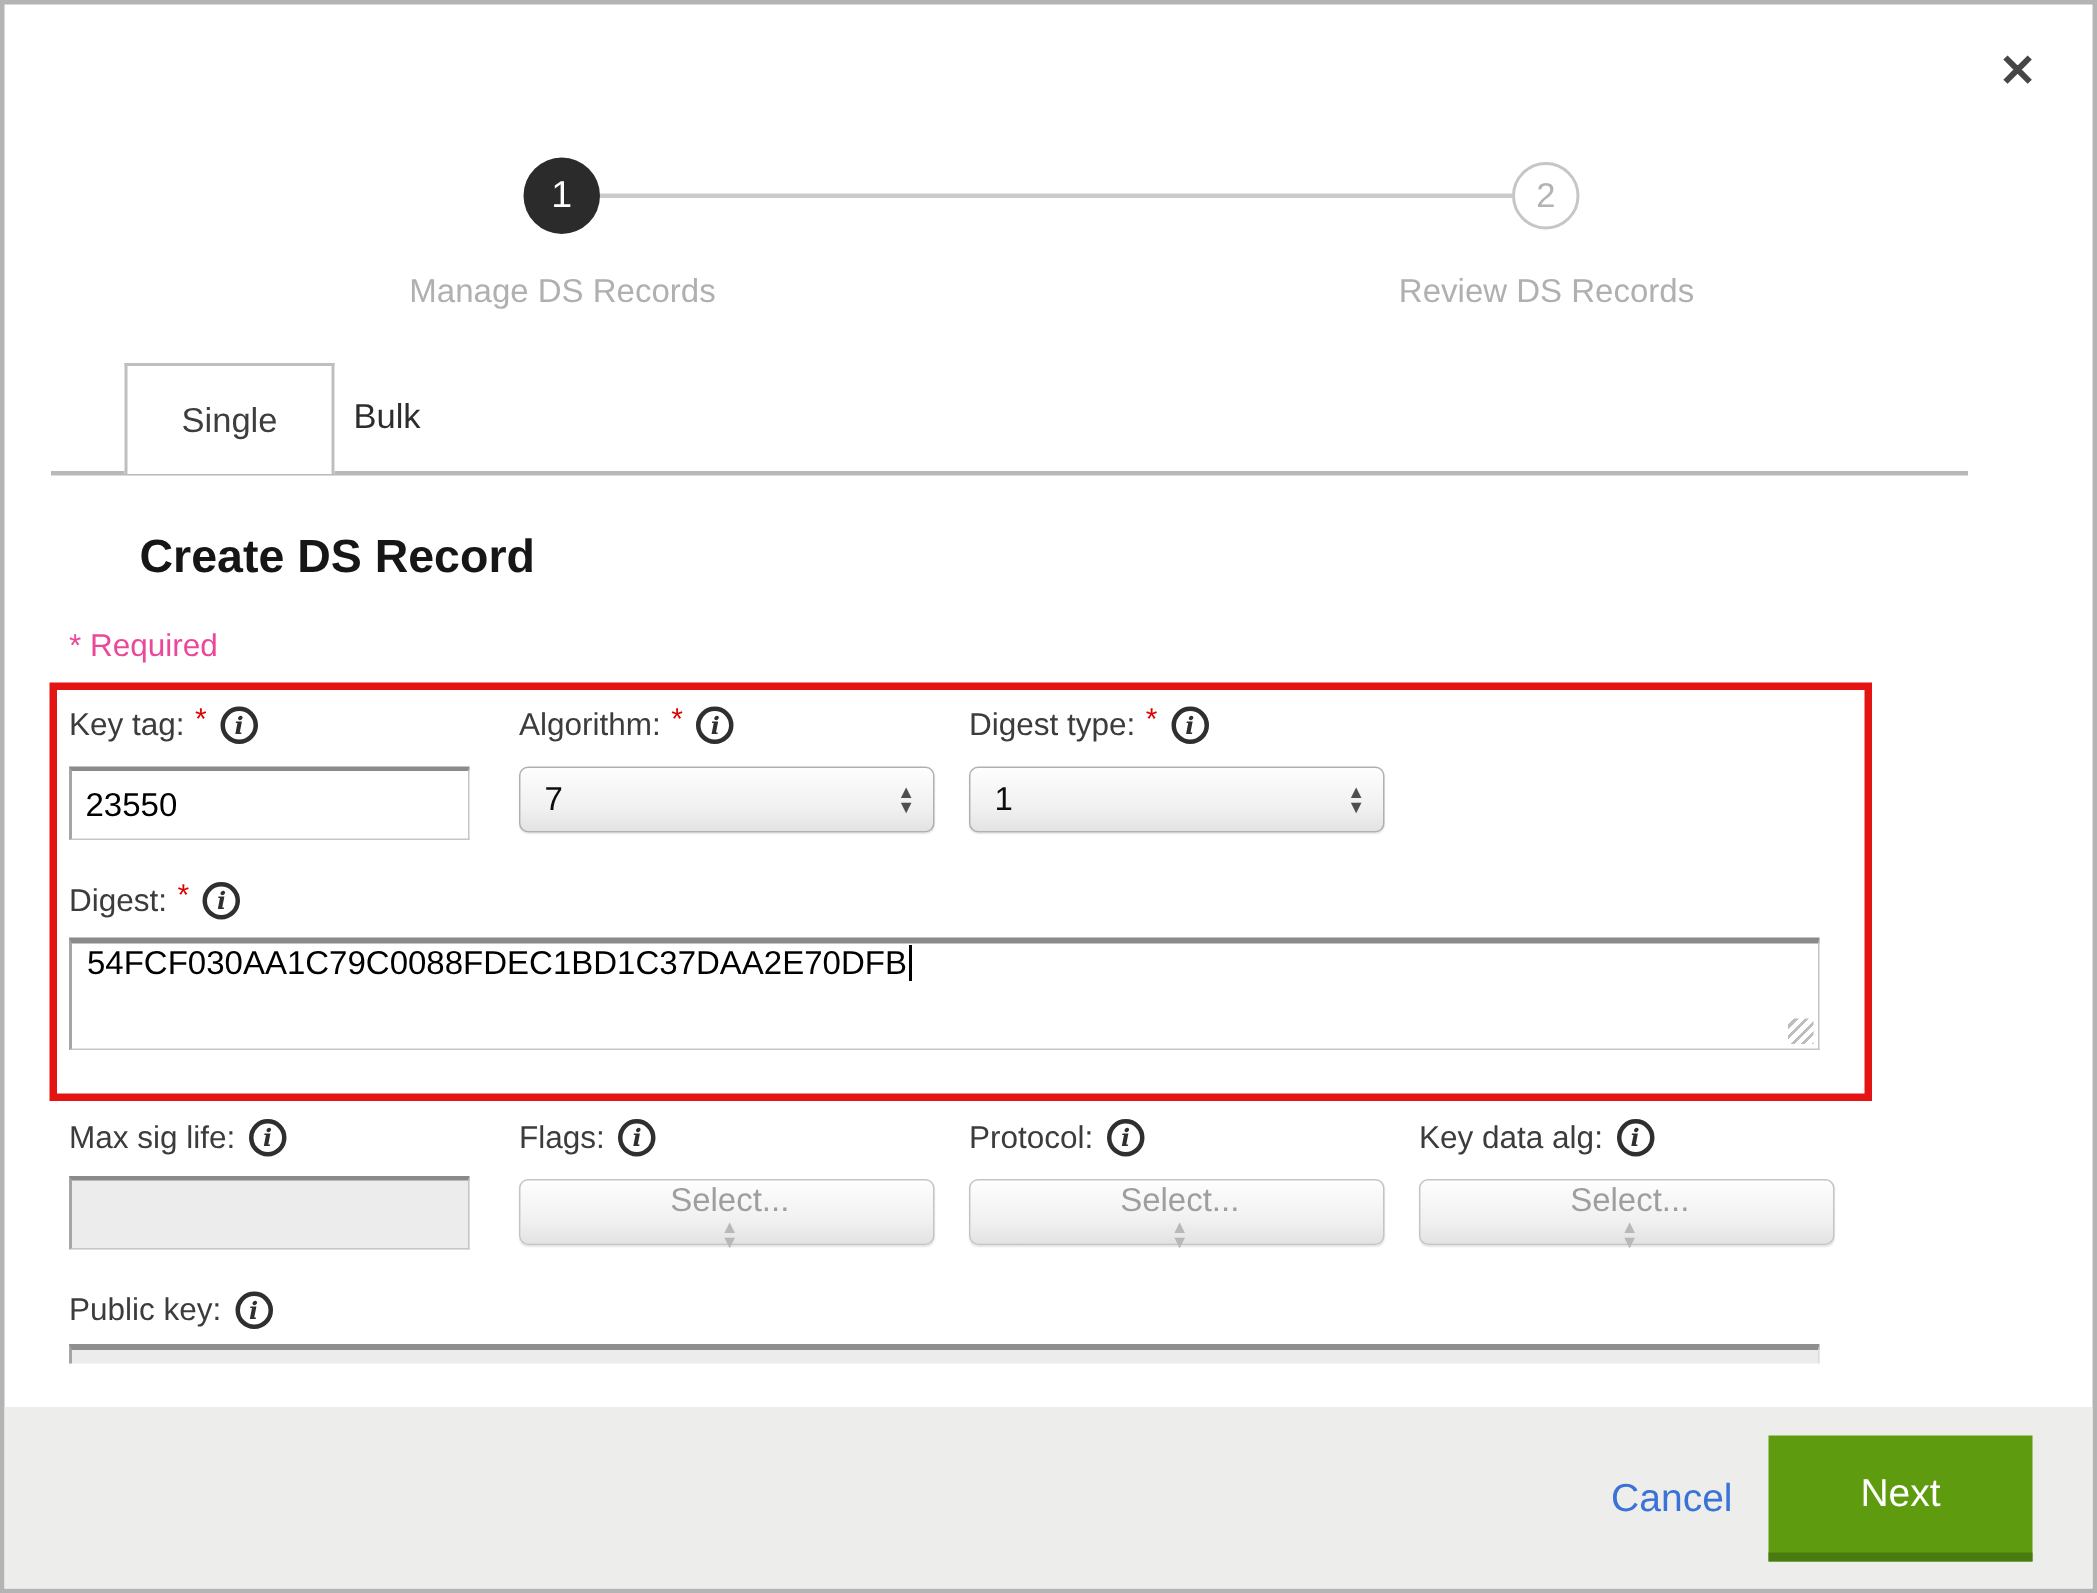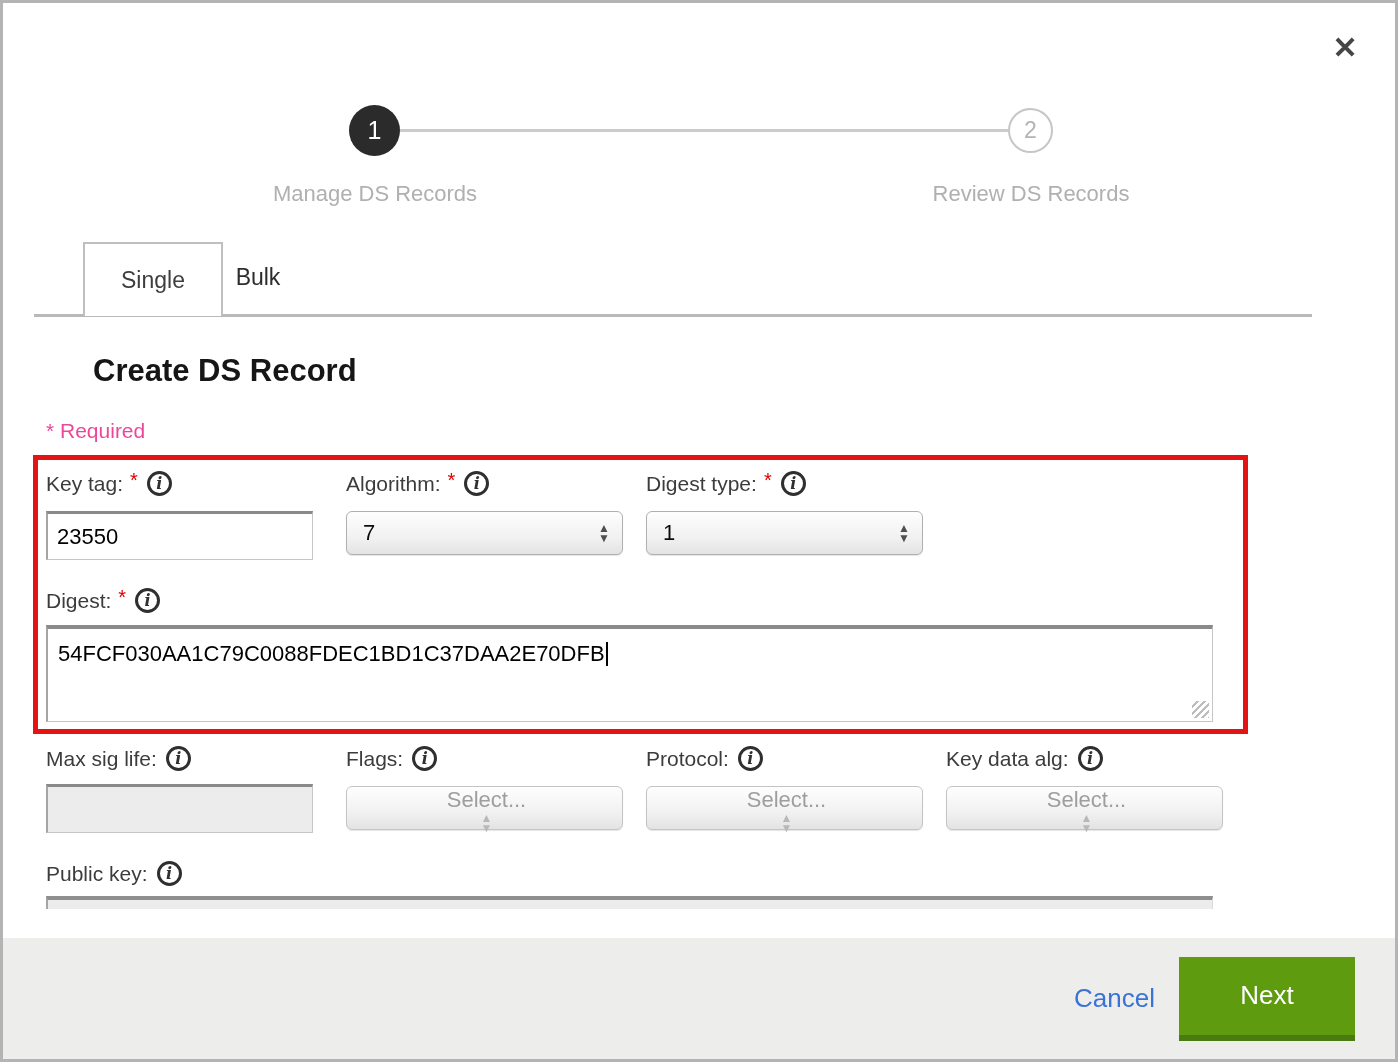--- a/index.html
+++ b/index.html
@@ -76,23 +76,23 @@
     background:linear-gradient(180deg, #fefefe 0%, #f0f0f0 65%, #e3e3e3 100%);
     box-shadow:0 1px 1px rgba(0,0,0,0.10);
     display:flex; align-items:center; justify-content:space-between;
     padding:0 12px 0 16px; font-size:22px; color:#0d0d0d; cursor:pointer;
   }
   .select .arrows { display:flex; flex-direction:column; align-items:center; color:#4f4f4f; font-size:12px; line-height:10px; }
   .select.disabled { color:#9e9e9e; border-color:#c4c4c4;flex-direction:column; }
   .select.disabled .arrows { color:#b8b8b8; }
 
   .textarea-box {
-    position:absolute; left:43px; top:622px; width:1167px; height:97px; background:#fff;
+    position:absolute; left:43px; top:622px; width:1167px; height:75px; background:#fff;
     border:1px solid #c6c6c6; border-top:4px solid #8a8a8a; border-left:2px solid #a5a5a5;
-    font-size:22px; padding:12px 10px; color:#000; overflow:hidden;
+    font-size:22px; padding:0 10px; color:#000; overflow:hidden;
   }
   .caret { display:inline-block; width:2px; height:24px; background:#000; vertical-align:text-bottom; margin-left:1px; }
   .resize-handle {
     position:absolute; right:3px; bottom:3px; width:17px; height:17px;
     background:repeating-linear-gradient(135deg, transparent 0 3px, #bdbdbd 3px 5px);
     cursor:nwse-resize;
   }
 
   .pubkey-fragment {
     position:absolute; left:43px; top:893px; width:1167px; height:13px;

